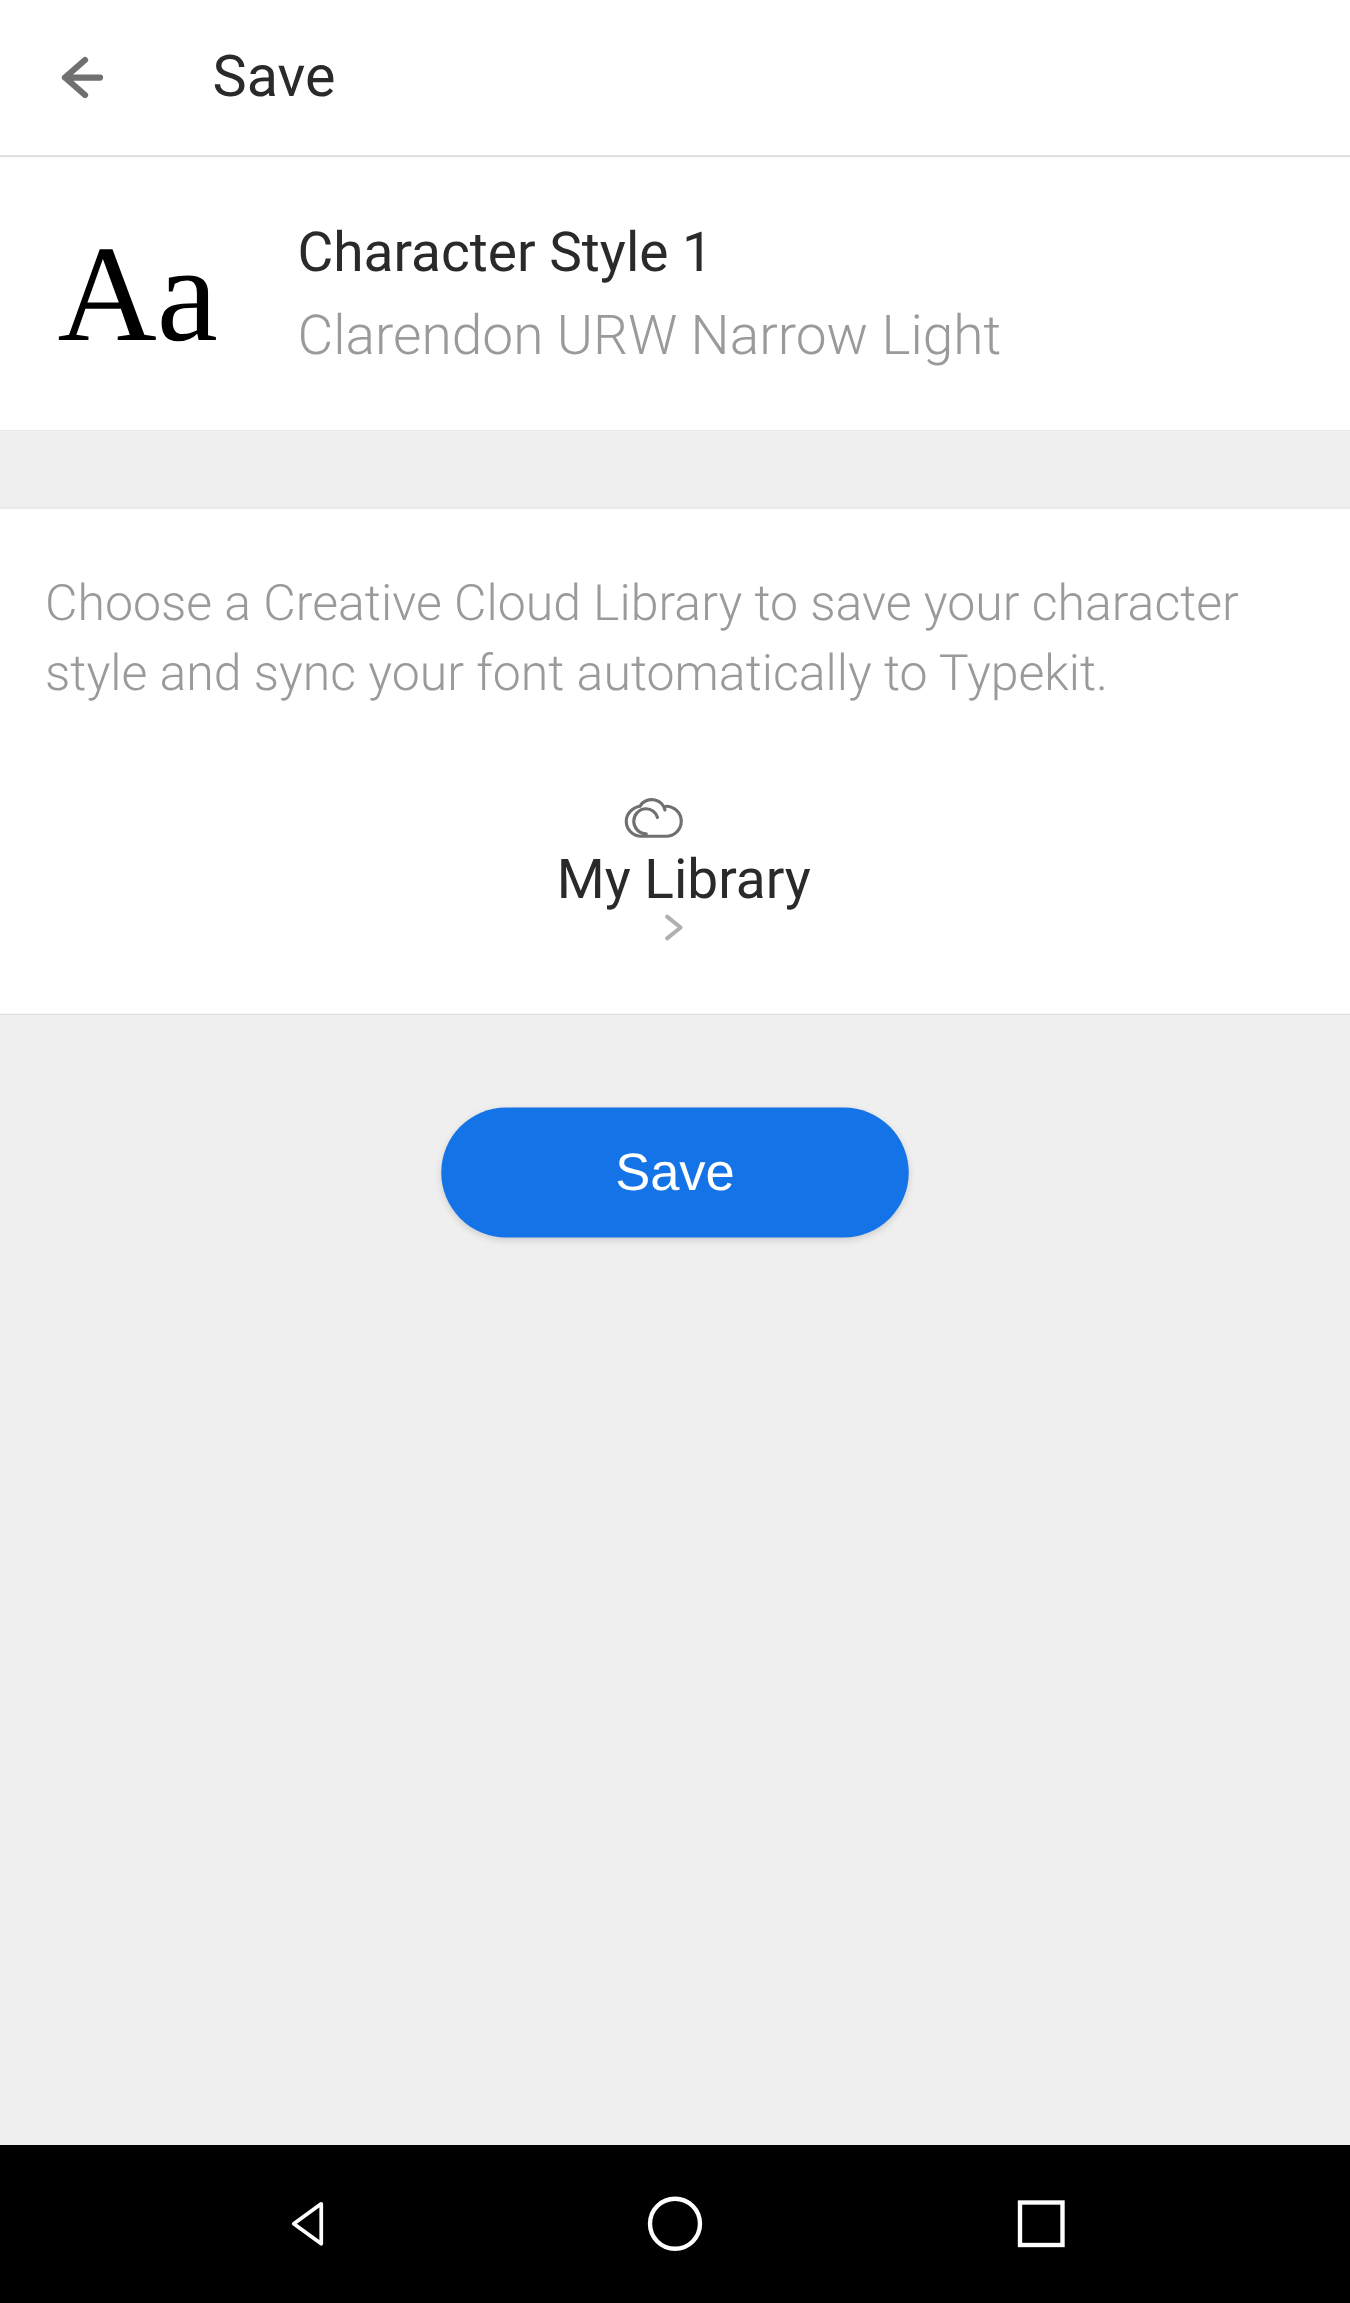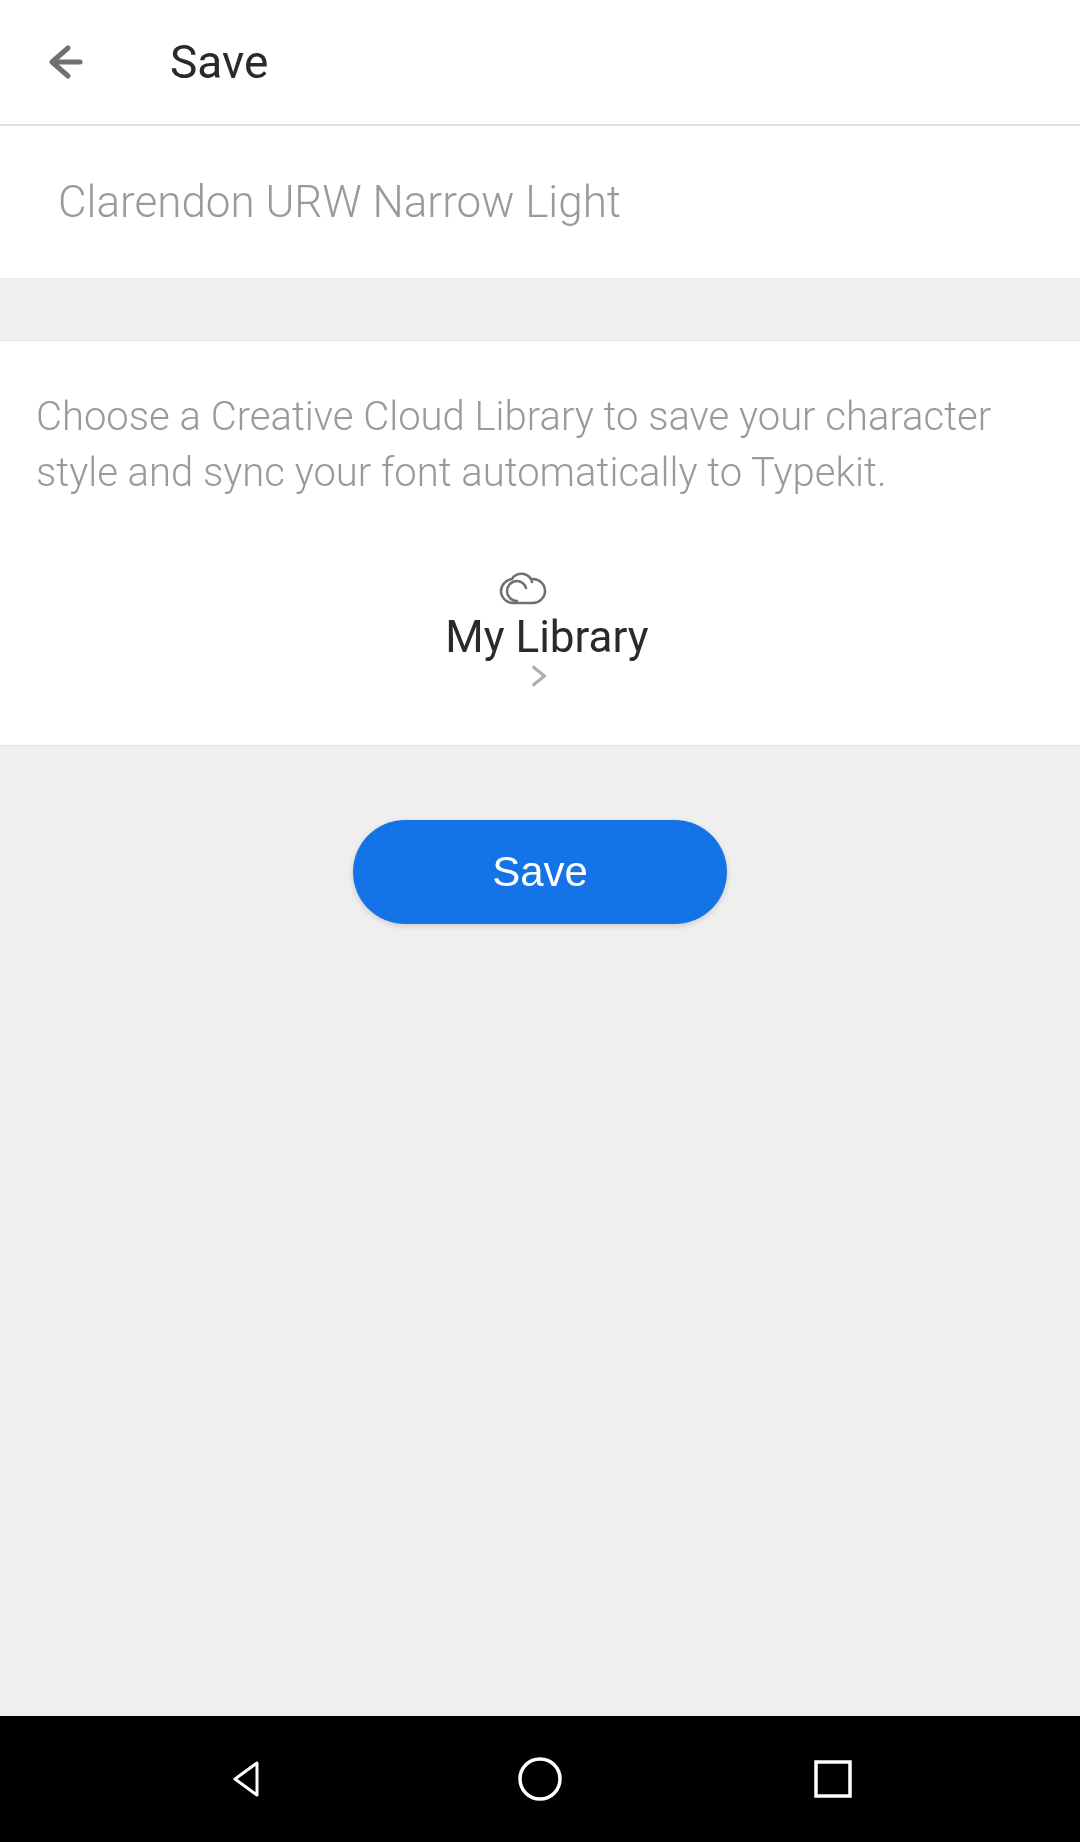--- a/index.html
+++ b/index.html
@@ -150,21 +150,23 @@
 <div class="header">
   <div class="back-arrow">
     <svg width="48" height="48" viewBox="0 0 48 48" fill="none">
       <path d="M28 10 L12 24 L28 38 M12 24 L40 24" stroke="#707070" stroke-width="5" stroke-linecap="round" stroke-linejoin="round"></path>
     </svg>
   </div>
   <div class="header-title">Save</div>
 </div>
 
 <div class="style-card">
+  <div class="style-preview">Aa</div>
   <div class="style-info">
+    <div class="style-name">Character Style 1</div>
     <div class="style-font">Clarendon URW Narrow Light</div>
   </div>
 </div>
 
 <div class="spacer"></div>
 
 <div class="library-section">
   <div class="library-instruction">Choose a Creative Cloud Library to save your character style and sync your font automatically to Typekit.</div>
   <div class="library-row">
     <svg class="cloud-icon" viewBox="0 0 52 40" fill="none">

